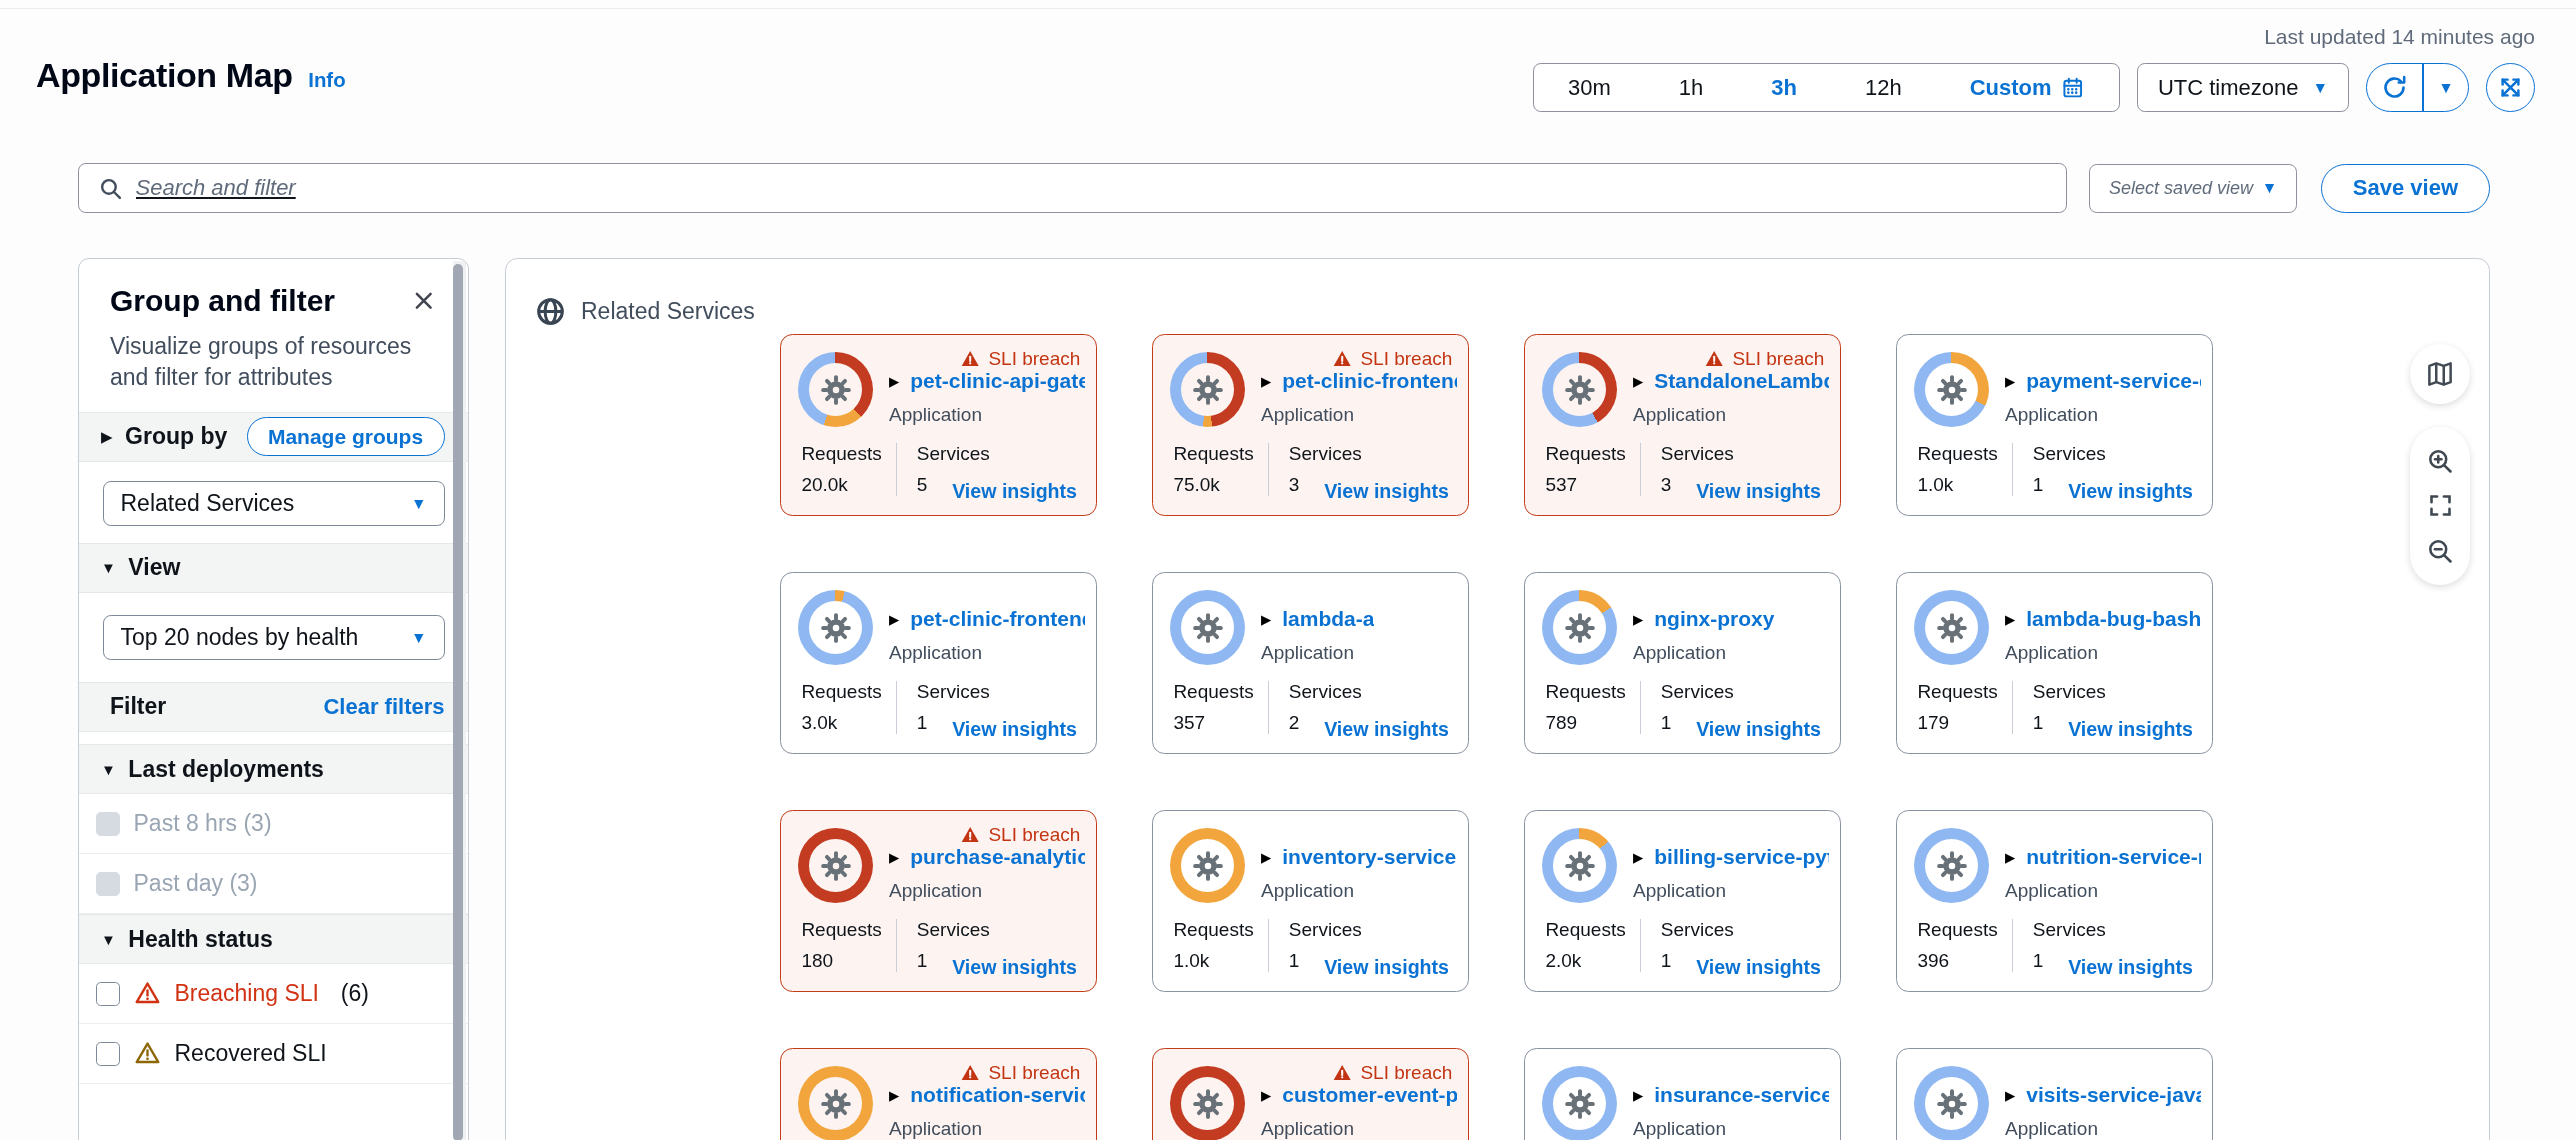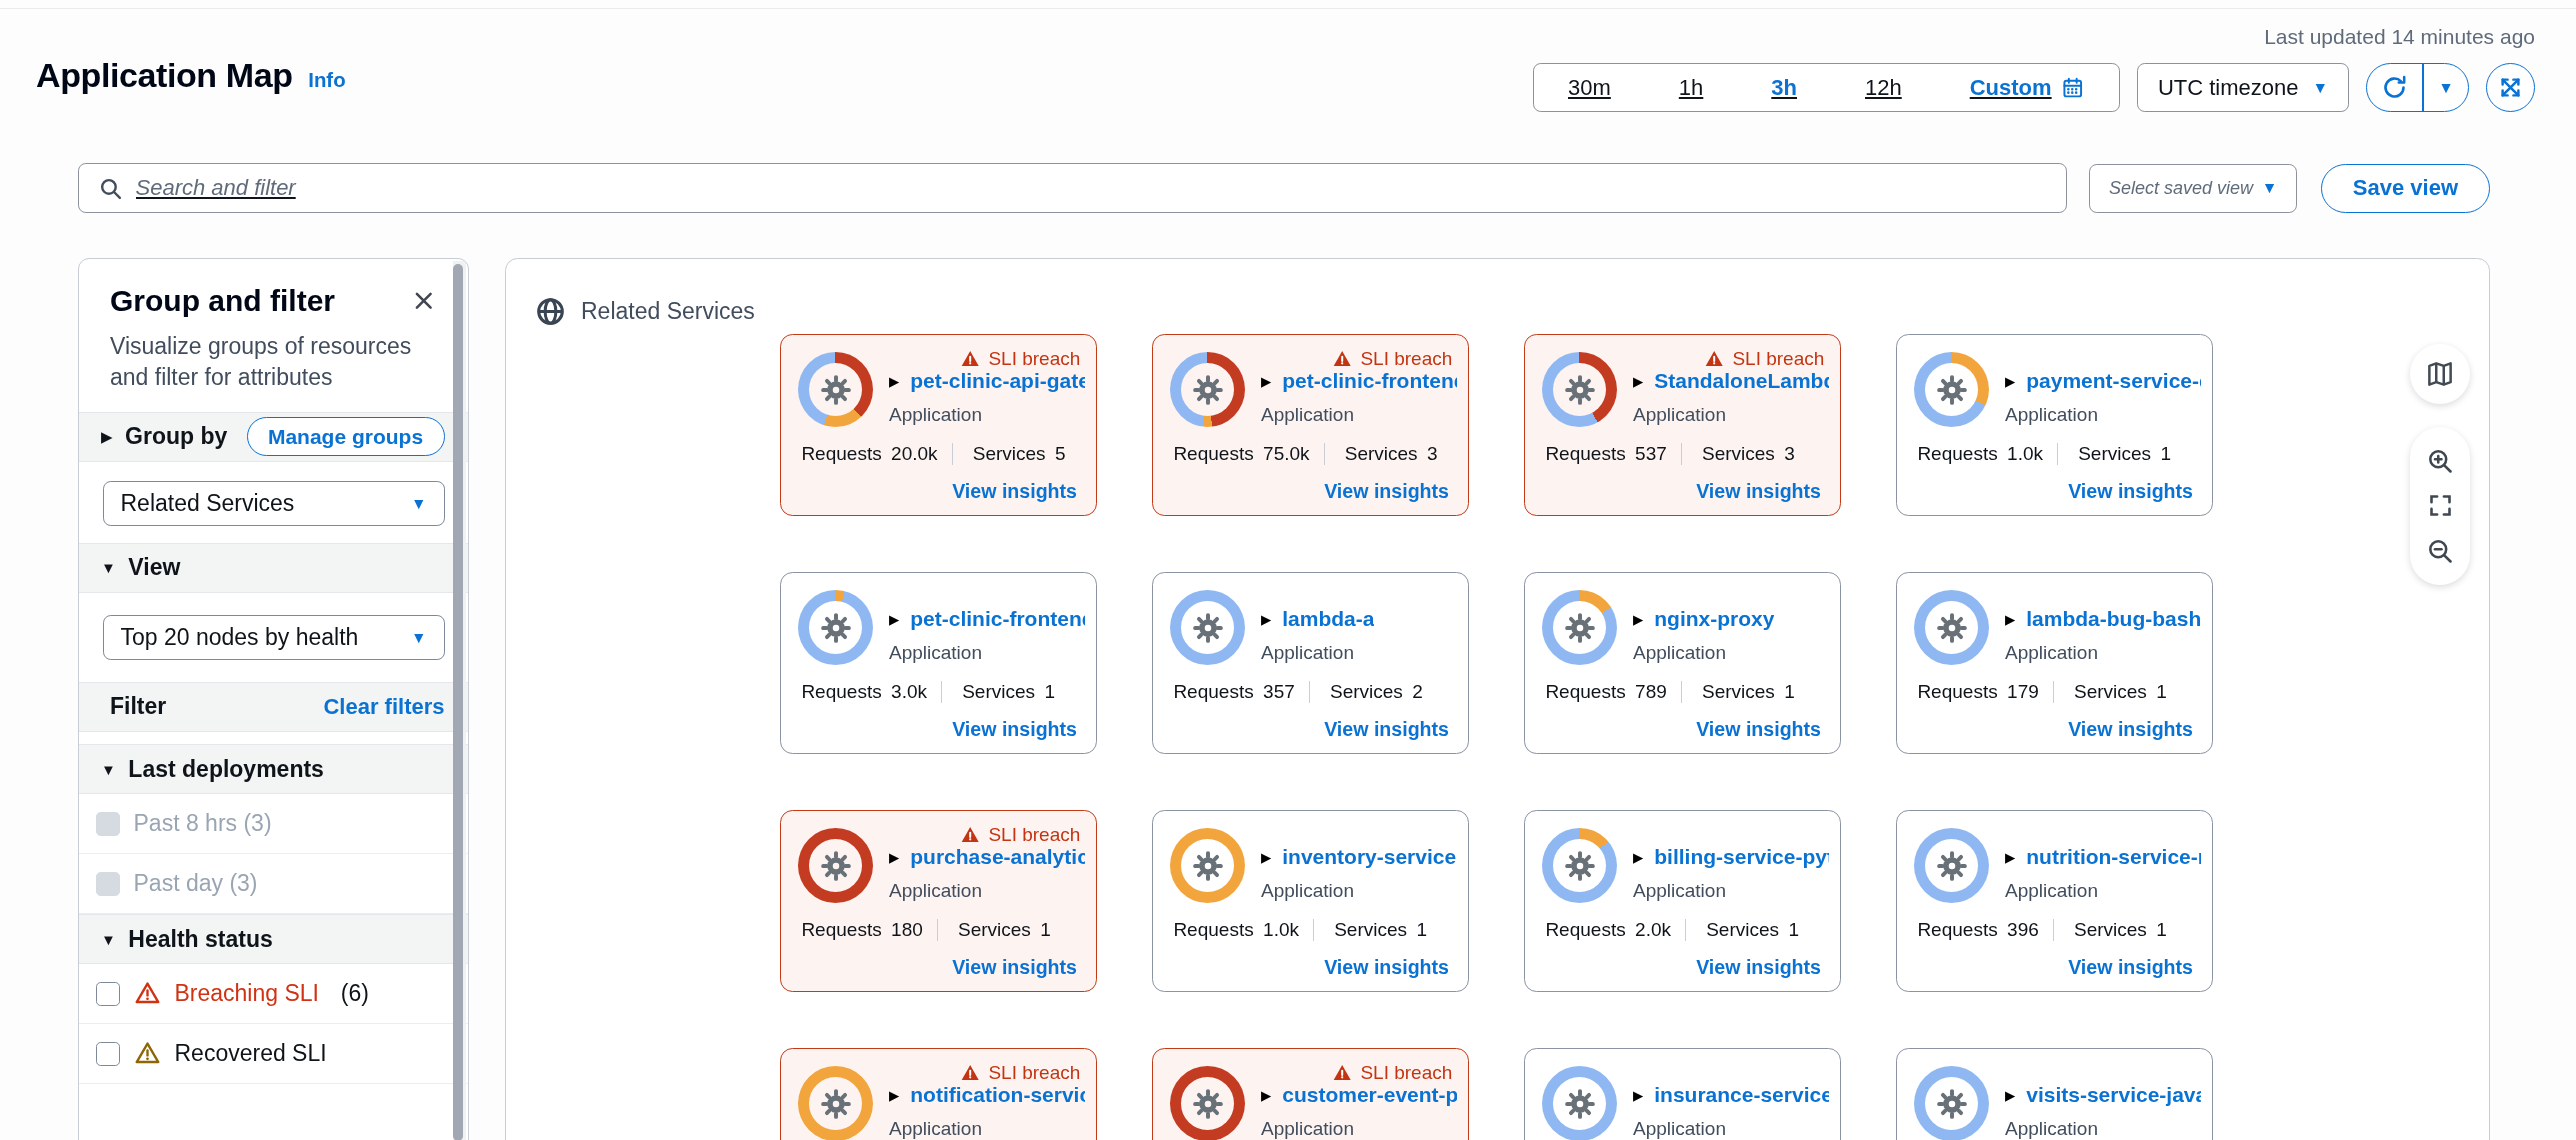--- a/index.html
+++ b/index.html
@@ -8,21 +8,21 @@
 
   .hairline-top { position:absolute; top:7.8px; left:0; width:100%; height:1.6px; background:#e9ebed; }
 
   
   .last-updated { position:absolute; top:25px; right:41px; font-size:21px; color:#5f6b7a; }
   .title-row { position:absolute; top:56px; left:36px; display:flex; align-items:baseline; gap:15.7px; }
   .page-title { font-size:34px; font-weight:700; color:#000716; letter-spacing:-0.4px; }
   .info-link { font-size:20.4px; font-weight:700; color:#0972d3; text-decoration:none; }
 
   .controls { position:absolute; top:63px; right:41px; display:flex; align-items:center; gap:17px; }
-  .segmented { display:flex; align-items:center; height:49px; background:#fff; border:1.6px solid #8c919c; border-radius:7.8px;text-decoration:underline; }
+  .segmented { display:flex; align-items:center; height:49px; background:#fff; border:1.6px solid #8c919c; border-radius:7.8px; }
   .seg-item { display:flex; align-items:center; gap:9.4px; height:100%; padding:0 34px; background:none; border:none; cursor:pointer; font-family:inherit; font-size:22px; font-weight:500; color:#0f141a; }
   .seg-item.sel span { color:#0972d3; font-weight:700; }
   .seg-item.custom span { color:#0972d3; font-weight:600; }
   .icon { display:inline-flex; align-items:center; justify-content:center; }
   .icon svg { display:block; }
   .cal { color:#0972d3; }
 
   .tz-select { display:flex; align-items:center; gap:14px; height:49px; padding:0 20.4px; background:#fff; border:1.6px solid #8c919c; border-radius:7.8px; font-size:22px; font-weight:500; color:#0f141a; cursor:pointer; }
   .caret { font-size:15.7px; color:#0972d3; line-height:1; }
 
@@ -87,21 +87,21 @@
   .donut { position:absolute; left:17px; top:17px; width:75px; height:75px; border-radius:50%; }
   .donut .hole { position:absolute; left:11px; top:11px; width:53px; height:53px; border-radius:50%; background:#fff; display:flex; align-items:center; justify-content:center; color:#687078; }
   .card.breach .donut .hole { background:#fdf4f1; }
   .gear-hole { fill:#ffffff; }
   .card.breach .gear-hole { fill:#fdf4f1; }
   .card-head { position:absolute; left:108px; top:34px; display:flex; align-items:center; gap:11px; max-width:196px; }
   .node-exp { font-size:13.3px; color:#000; flex:0 0 auto; }
   .card-name { font-size:21px; font-weight:700; color:#0972d3; text-decoration:none; white-space:nowrap; overflow:hidden; }
   .card-app { position:absolute; left:108px; top:69px; font-size:19px; color:#414d5c; }
   .metrics { position:absolute; left:20.4px; top:108px; display:flex; align-items:stretch; }
-  .metric { display:flex; flex-direction:row; gap:9.4px; min-width:78px; }
+  .metric { display:flex; flex-direction:column; gap:9.4px; min-width:78px; }
   .metric .m-label { font-size:19px; color:#0f141a; }
   .metric .m-value { font-size:19px; color:#0f141a; }
   .vdiv { width:0.8px; background:#c9ced6; margin:0 20.4px 0 14px; }
   .insights { position:absolute; right:19px; bottom:12.5px; font-size:19.6px; font-weight:700; color:#0972d3; text-decoration:none; }
 
   .tool-circle { position:absolute; left:1904px; top:85px; width:60px; height:60px; border-radius:50%; background:#fff; box-shadow:0 2.3px 7.8px rgba(0,0,0,.14); display:flex; align-items:center; justify-content:center; color:#424a53; cursor:pointer; border:none; }
   .tool-pill { position:absolute; left:1904px; top:168px; width:60px; height:158px; border-radius:31px; background:#fff; box-shadow:0 2.3px 7.8px rgba(0,0,0,.14); display:flex; flex-direction:column; align-items:center; justify-content:space-around; padding:11px 0; }
   .tool-btn { background:none; border:none; color:#3f4851; cursor:pointer; display:flex; }
 </style>
 </head>

